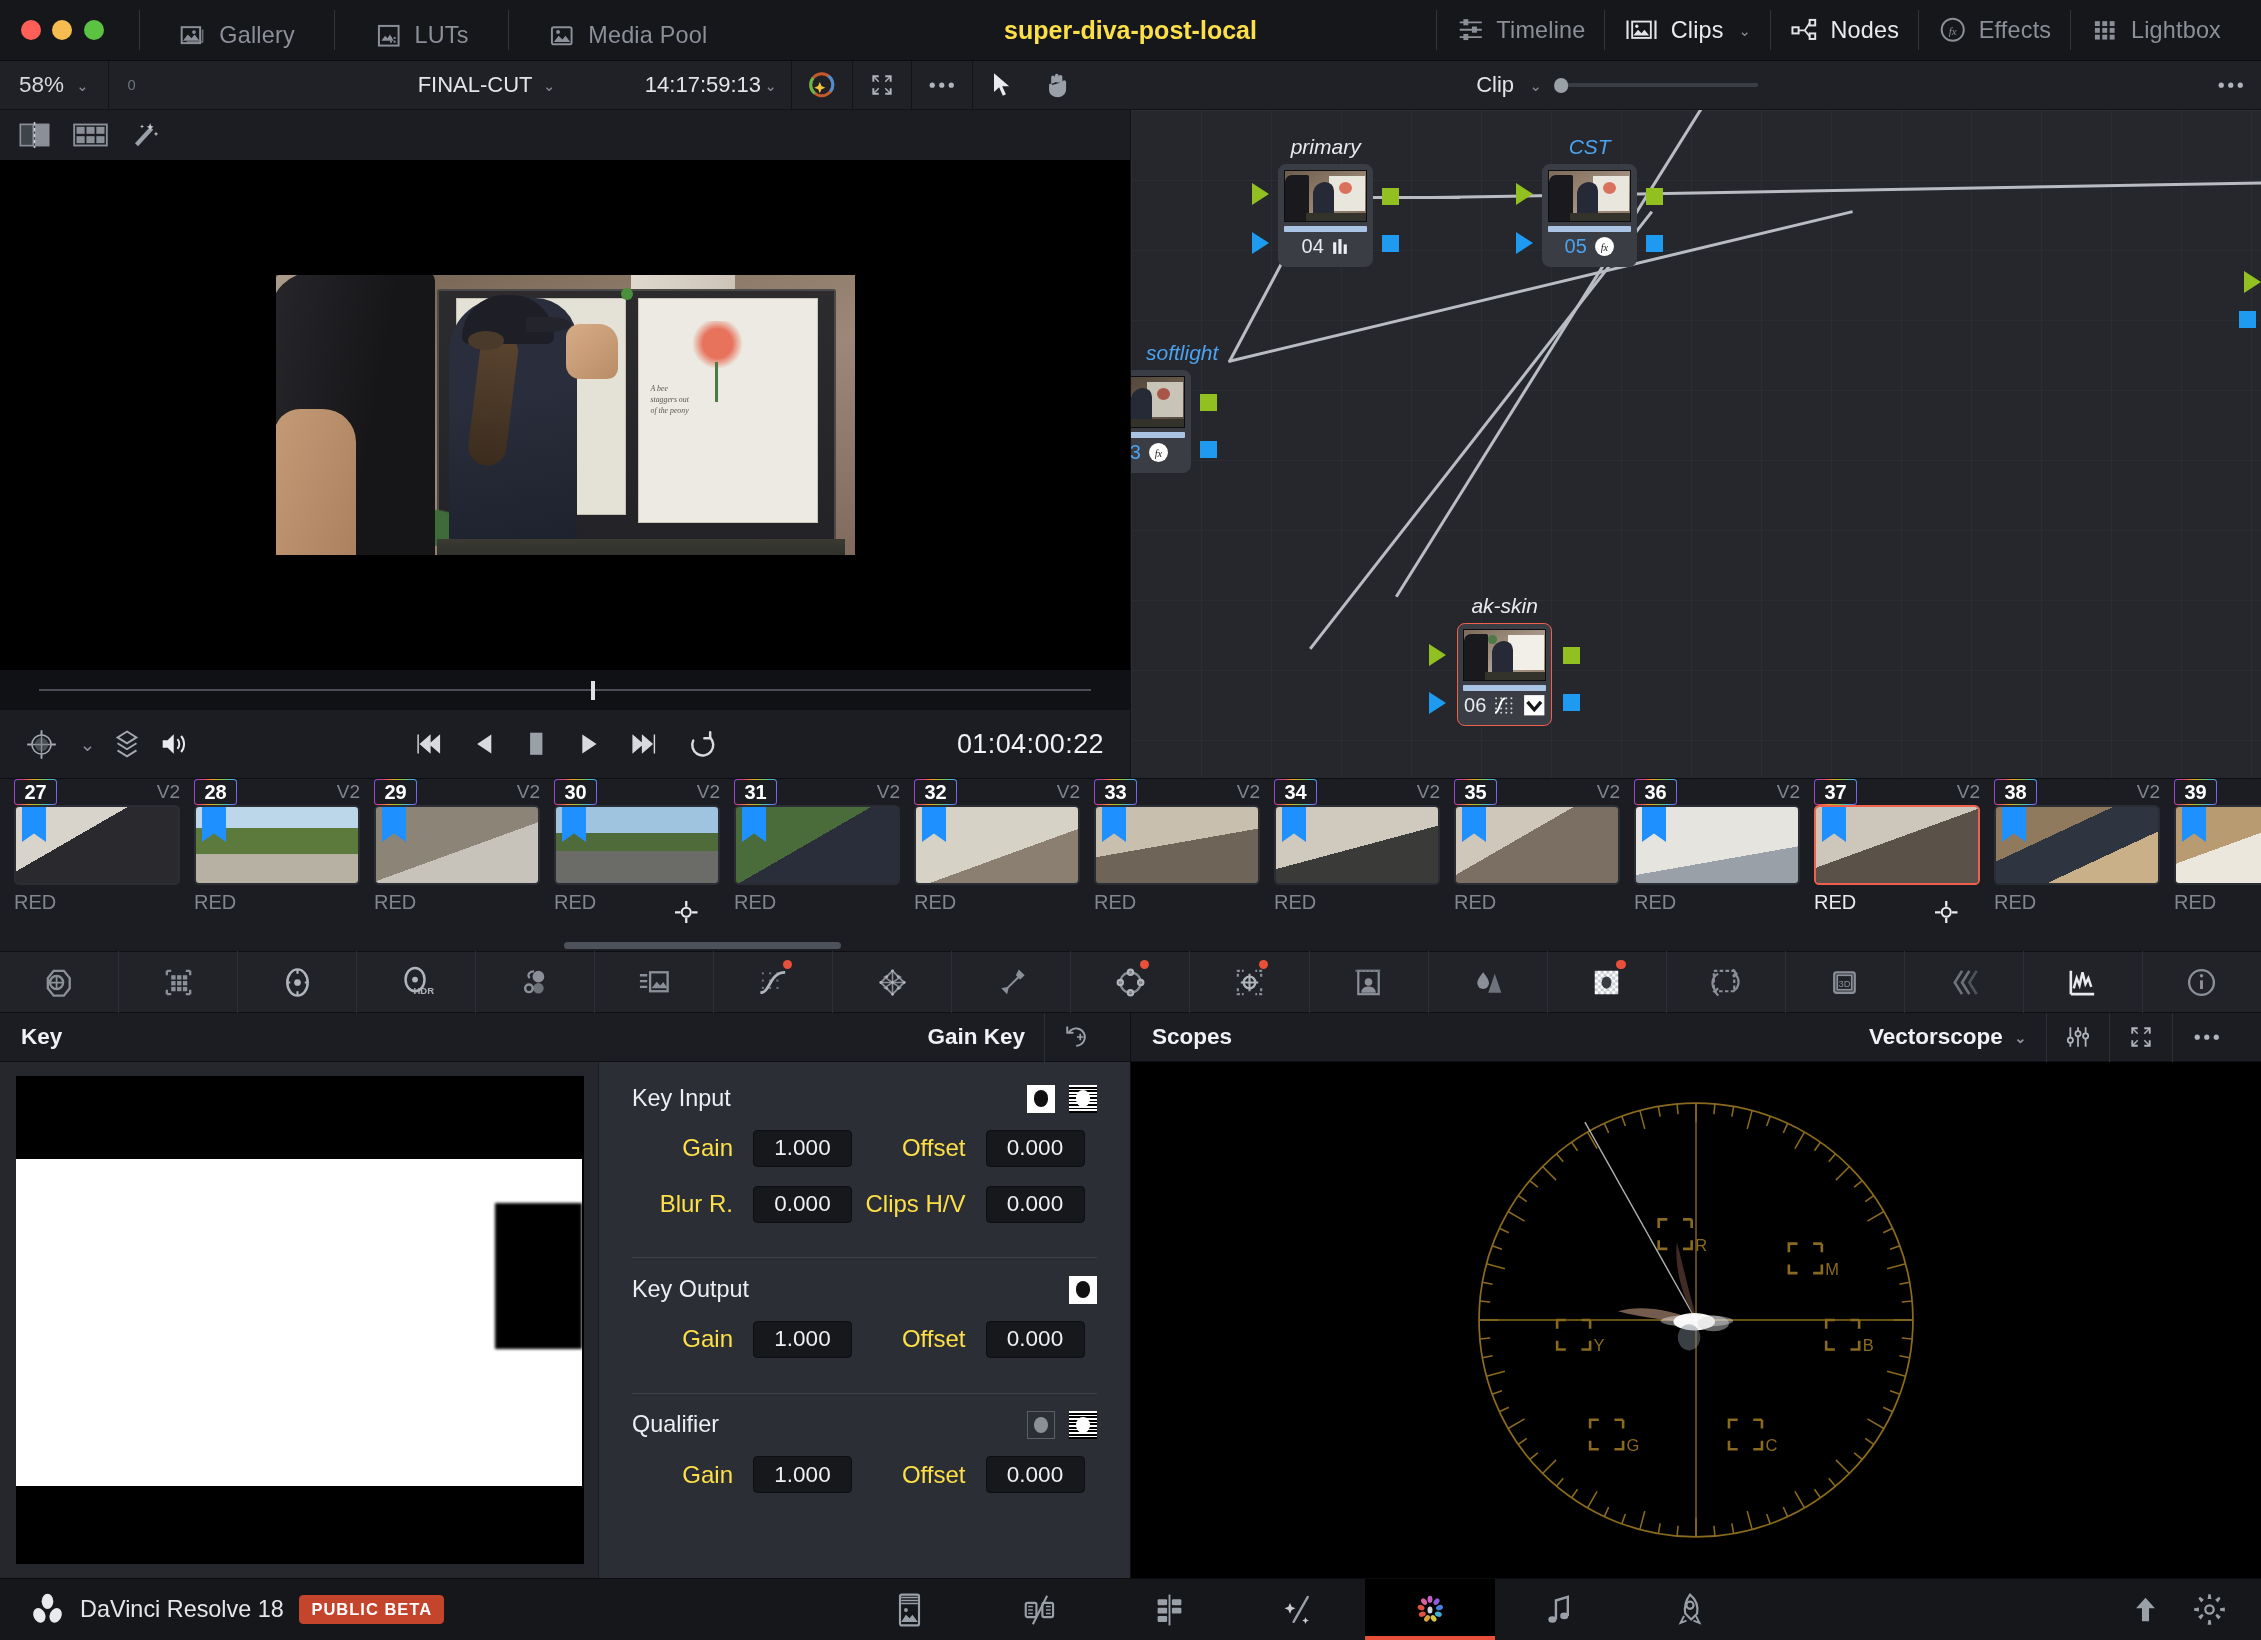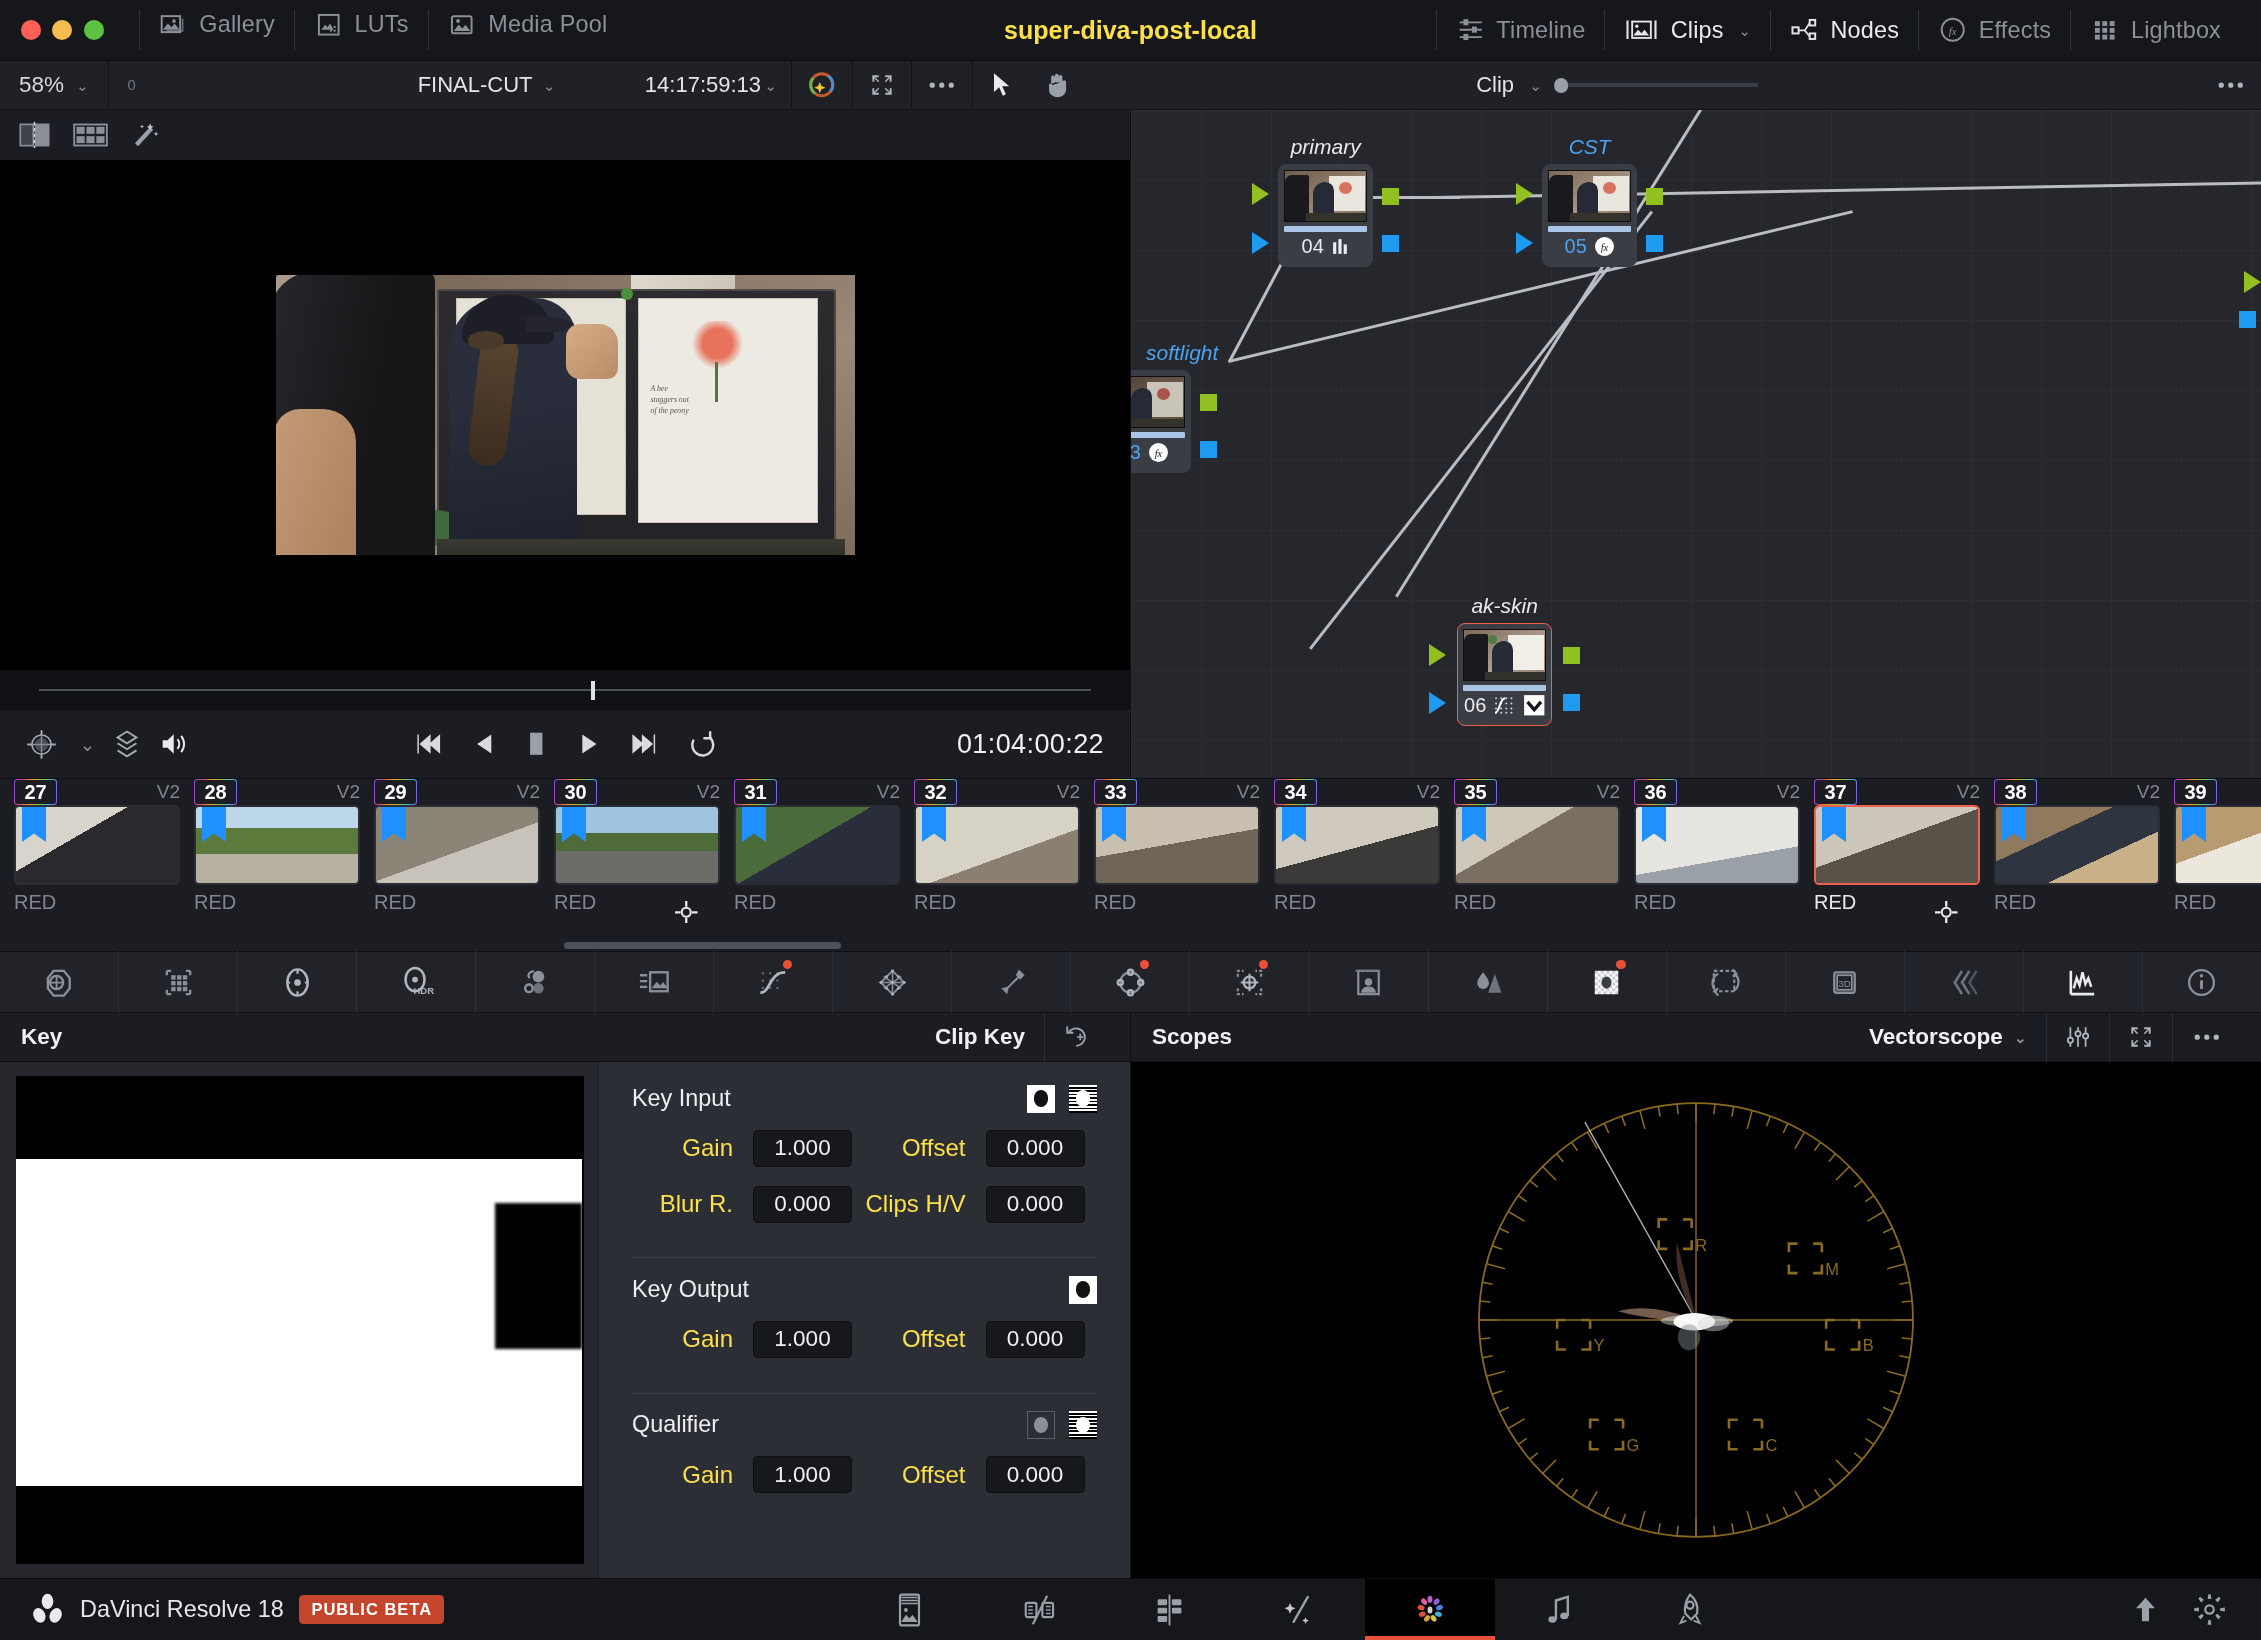--- a/index.html
+++ b/index.html
@@ -6,21 +6,21 @@
   html,body { width:2261px; height:1640px; background:#1b1d22; overflow:hidden;
     font-family:"Liberation Sans", sans-serif; color:#d6d8dc; }
   .app { width:2261px; height:1640px; display:flex; flex-direction:column; }
 
   
   .titlebar { height:61px; background:#16171b; display:flex; align-items:center;
     padding:0 21px; flex:0 0 61px; border-bottom:0.9px solid #0c0d10; position:relative; }
   .traffic { display:flex; gap:11.3px; align-items:center; margin-right:35px; }
   .tl { width:20px; height:20px; border-radius:50%; }
   .tl.r{background:#ff5f57;} .tl.y{background:#f5bd4f;} .tl.g{background:#5cc342;}
-  .tb-group { display:flex; align-items:flex-start; }
+  .tb-group { display:flex; align-items:flex-end;gap:20px; }
   .tb-item { display:flex; align-items:center; gap:11.3px; padding:0 19px; cursor:default; }
   .tb-item .lbl { font-size:23.4px; color:#8b8f97; letter-spacing:0.2px; }
   .tb-sep { width:0.9px; height:40px; background:#313439; }
   .proj-title { position:absolute; left:50%; transform:translateX(-50%);
     font-size:25px; font-weight:bold; color:#fde047; white-space:nowrap; }
   .tb-right { margin-left:auto; display:flex; align-items:center; }
   .ico { display:inline-flex; align-items:center; justify-content:center; }
   .caret { font-size:14.7px; color:#8b8f97; margin-left:3.5px; }
 
   
@@ -1127,21 +1127,21 @@
         </span>
       </div>
     </div>
 
   <div class="lower">
 
     <div class="keypane">
       <div class="panelhdr">
         <span>Key</span>
         <span class="right">
-          <span class="hdr-sub">Clip Key</span>
+          <span class="hdr-sub">Gain Key</span>
           <span class="hdr-btn">
             <span class="ico">
               <svg width="26" height="26" viewBox="0 0 24 24">
                   <path d="M5 7A8 8 0 1112 20" fill="none" stroke="#9aa0a8" stroke-width="1.8" stroke-linecap="round"></path>
                   <path d="M3 3v5h5" fill="none" stroke="#9aa0a8" stroke-width="1.8" stroke-linecap="round"></path>
                   <path d="M15 9v6M12 12h6" stroke="#9aa0a8" stroke-width="1.6"></path>
                 </svg>
             </span>
           </span>
         </span>

